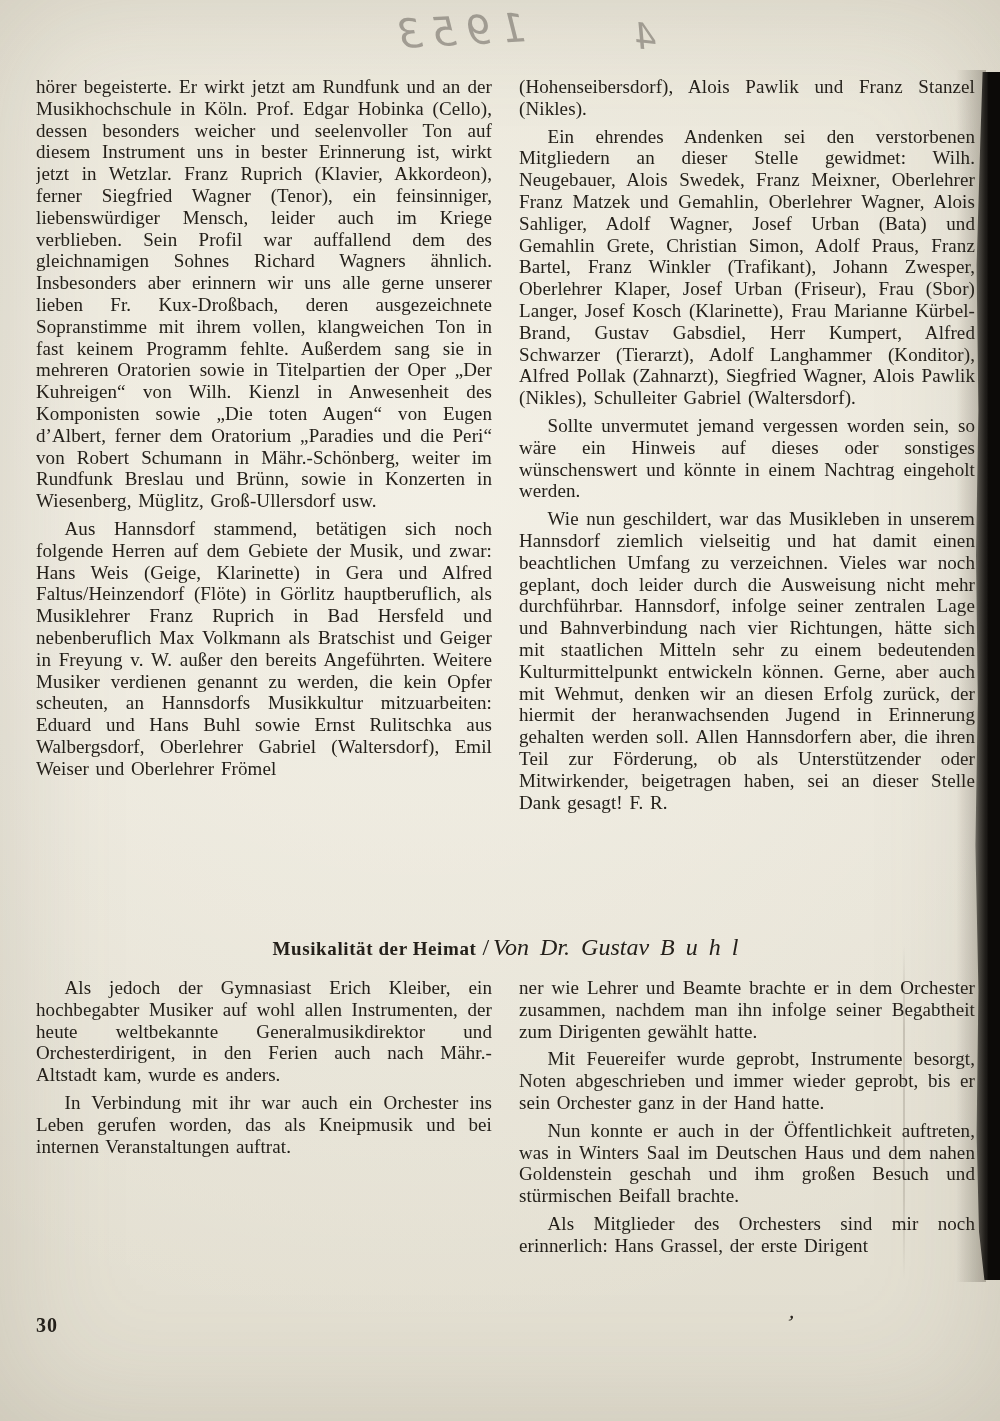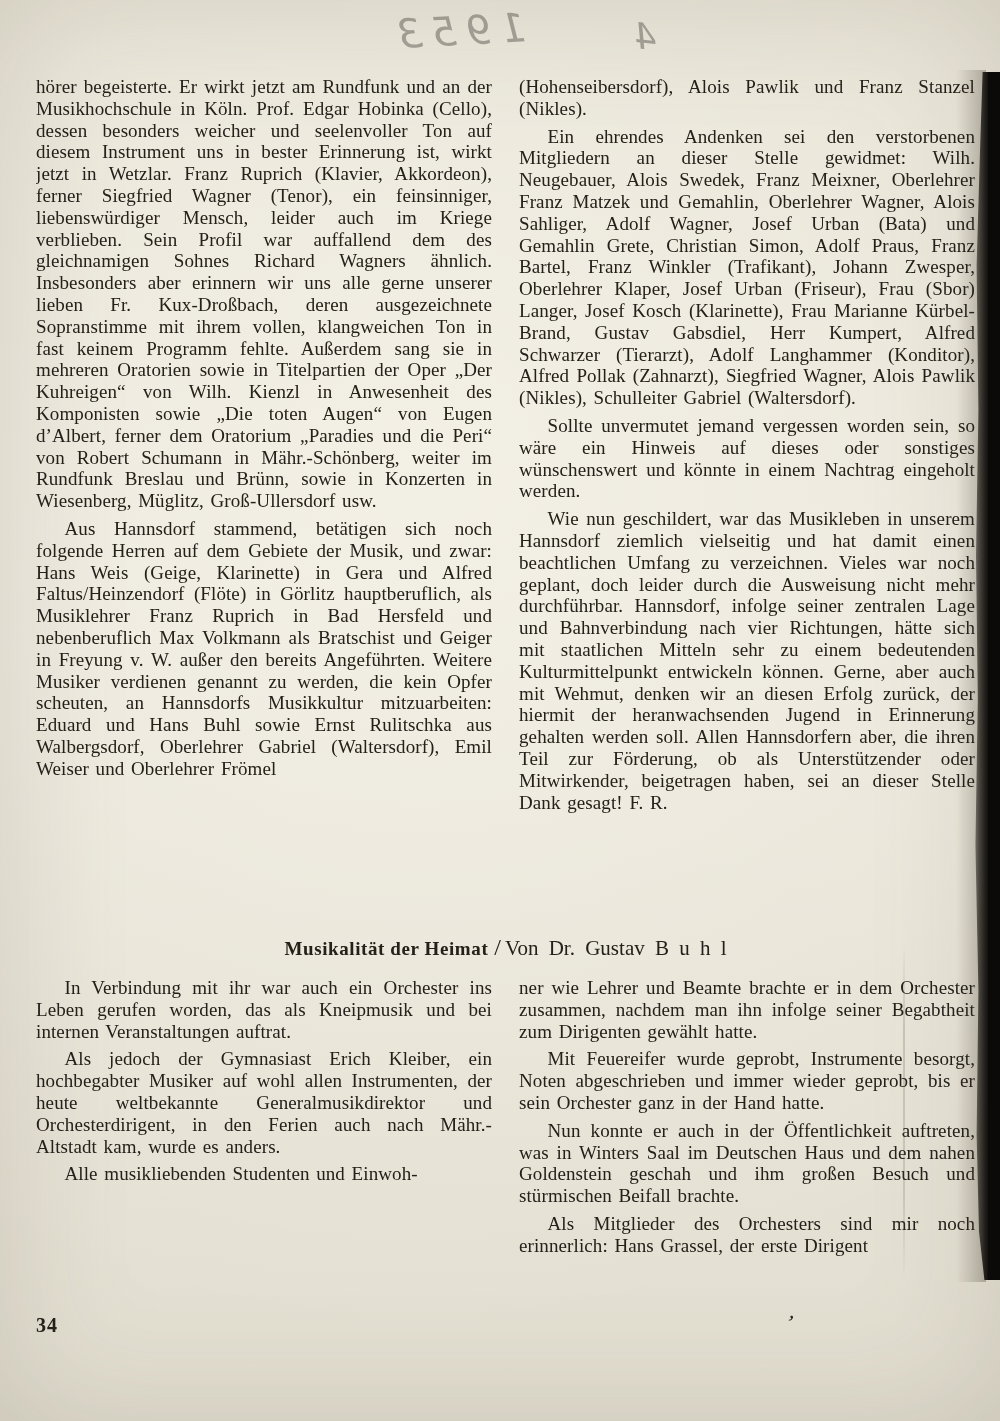--- a/index.html
+++ b/index.html
@@ -54,22 +54,23 @@
   .heading .title {
     font-weight: bold;
     font-size: 19px;
     letter-spacing: 0.6px;
   }
   .heading .sep {
     font-size: 24px;
     margin: 0 4px 0 6px;
   }
   .heading .byline {
-    font-size: 21px;
+    font-size: 24px;
     word-spacing: 5px;
+    font-style: italic;
   }
 
   .page-number {
     position: absolute;
     left: 36px;
     top: 1314px;
     font-size: 20px;
     font-weight: bold;
     letter-spacing: 1px;
   }
@@ -167,35 +168,34 @@
         <p>Wie nun geschildert, war das Musikleben in unserem Hannsdorf ziemlich vielseitig und hat damit einen beachtlichen Umfang zu verzeichnen. Vieles war noch geplant, doch leider durch die Ausweisung nicht mehr durchführbar. Hannsdorf, infolge seiner zentralen Lage und Bahnverbindung nach vier Richtungen, hätte sich mit staatlichen Mitteln sehr zu einem bedeutenden Kulturmittelpunkt entwickeln können. Gerne, aber auch mit Wehmut, denken wir an diesen Erfolg zurück, der hiermit der heranwachsenden Jugend in Erinnerung gehalten werden soll. Allen Hannsdorfern aber, die ihren Teil zur Förderung, ob als Unterstützender oder Mitwirkender, beigetragen haben, sei an dieser Stelle Dank gesagt! F. R.</p>
       </div>
     </div>
 
     <div class="heading">
       <span class="title">Musikalität der Heimat</span><span class="sep">/</span><span class="byline">Von Dr. Gustav B u h l</span>
     </div>
 
     <div class="cols bottom">
       <div class="col">
+        <p>Als jedoch der Gymnasiast Erich Kleiber, ein hochbegabter Musiker auf wohl allen Instrumenten, der heute weltbekannte Generalmusikdirektor und Orchesterdirigent, in den Ferien auch nach Mähr.-Altstadt kam, wurde es anders.</p>
         <p>In Verbindung mit ihr war auch ein Orchester ins Leben gerufen worden, das als Kneipmusik und bei internen Veranstaltungen auftrat.</p>
-        <p>Als jedoch der Gymnasiast Erich Kleiber, ein hochbegabter Musiker auf wohl allen Instrumenten, der heute weltbekannte Generalmusikdirektor und Orchesterdirigent, in den Ferien auch nach Mähr.-Altstadt kam, wurde es anders.</p>
-        <p>Alle musikliebenden Studenten und Einwoh-</p>
       </div>
       <div class="col">
         <p class="first">ner wie Lehrer und Beamte brachte er in dem Orchester zusammen, nachdem man ihn infolge seiner Begabtheit zum Dirigenten gewählt hatte.</p>
         <p>Mit Feuereifer wurde geprobt, Instrumente besorgt, Noten abgeschrieben und immer wieder geprobt, bis er sein Orchester ganz in der Hand hatte.</p>
         <p>Nun konnte er auch in der Öffentlichkeit auftreten, was in Winters Saal im Deutschen Haus und dem nahen Goldenstein geschah und ihm großen Besuch und stürmischen Beifall brachte.</p>
         <p>Als Mitglieder des Orchesters sind mir noch erinnerlich: Hans Grassel, der erste Dirigent</p>
       </div>
     </div>
 
   </div>
 
-  <div class="page-number">34</div>
+  <div class="page-number">30</div>
 
   <span class="stray">’</span>
 
   <div class="scan-shadow"></div>
   <div class="scan-edge"></div>
   <div class="crease"></div>
 
 </div>
 
 </body></html>

